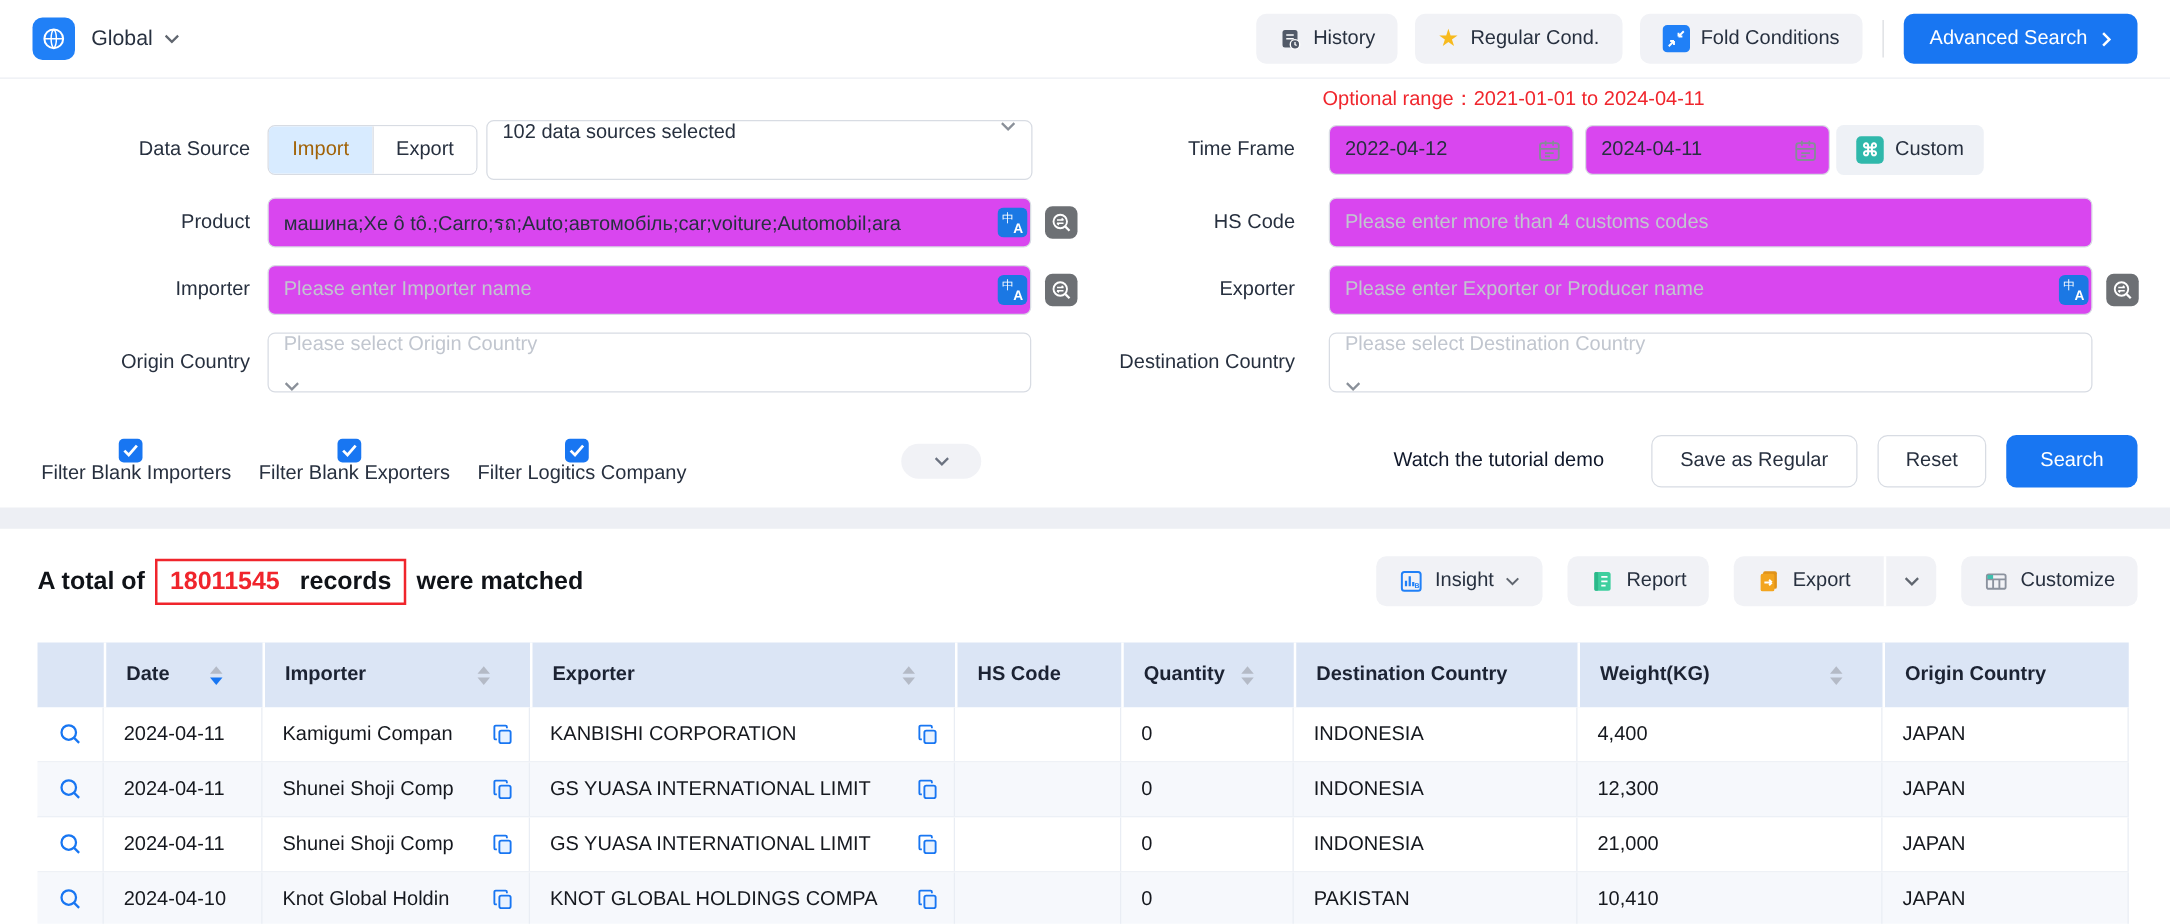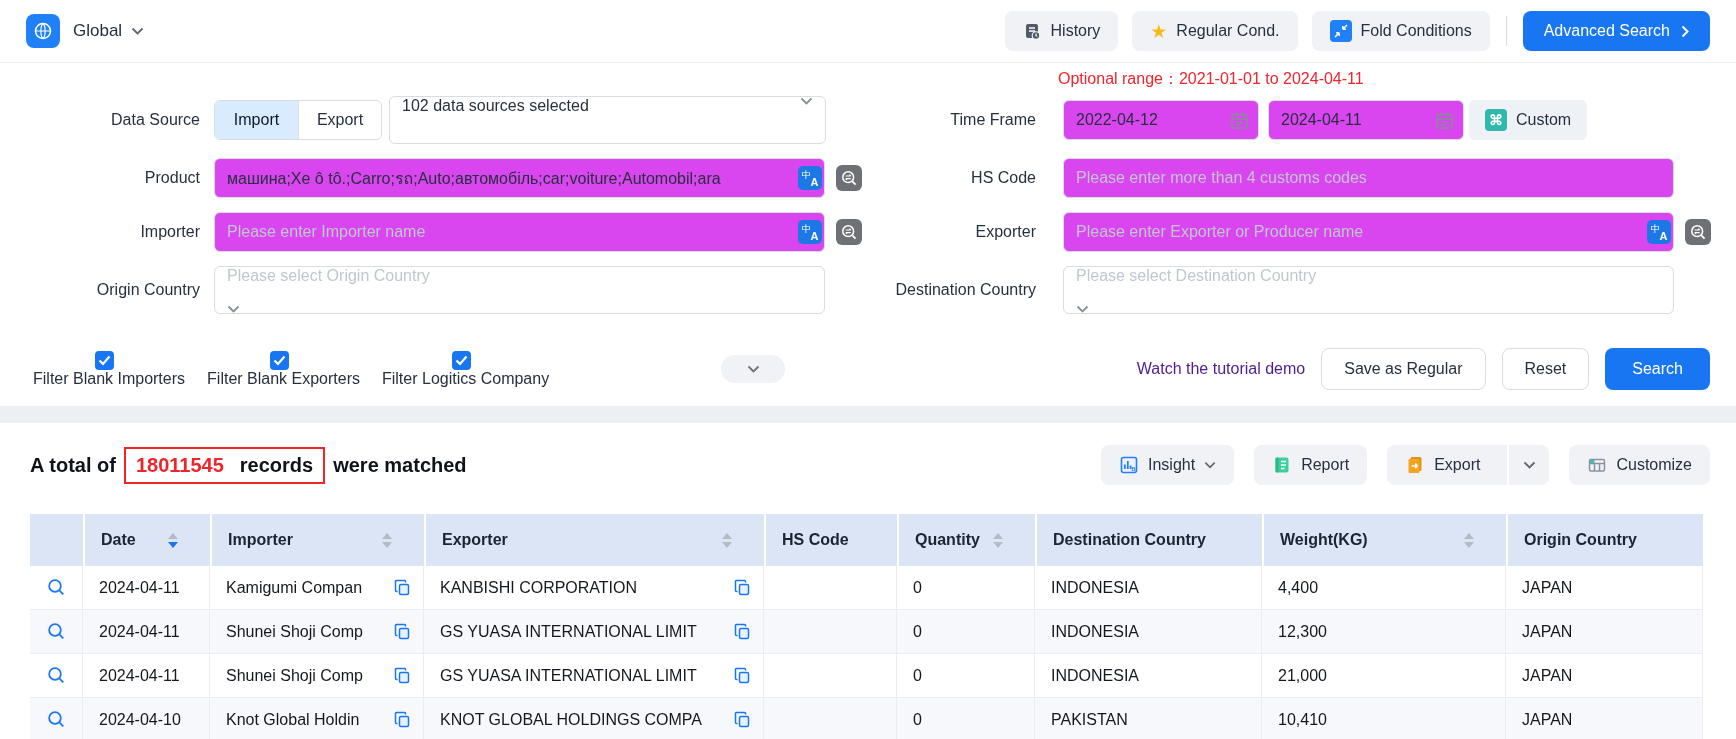--- a/index.html
+++ b/index.html
@@ -19,21 +19,21 @@
 
   
   .form-section { position:relative; padding-top:33px; }
   .opt-range { position:absolute; top:6px; left:1058px; color:#f0252c; font-size:16px; white-space:nowrap; }
   .form-grid { display:grid; grid-template-columns:214px 652px 184px 1fr; row-gap:14px; align-items:center; }
   .flabel { text-align:right; padding-right:14px; font-size:16px; color:#27303f; line-height:40px; white-space:nowrap; }
   .fcell { display:flex; align-items:center; }
   .rfield { margin-left:13px; }
   .seg { display:flex; border:1px solid #d8dce3; border-radius:6px; overflow:hidden; height:40px; flex:none; }
   .seg-item { width:83px; display:flex; align-items:center; justify-content:center; font-size:16px; cursor:pointer; background:#fff; color:#27303f; }
-  .seg-item.active { background:#d8ebff; color:#0f172a; }
+  .seg-item.active { background:#d8ebff; color:#a16207; }
   .seg-item + .seg-item { border-left:1px solid #d8dce3; }
   .selectbox { height:48px; border:1px solid #d8dce3; border-radius:6px; background:#fff; display:flex; align-items:flex-start; justify-content:space-between; padding:0 12px; cursor:pointer; }
   .sel-sources { width:437px; margin-left:7px; }
   .sel-wide { width:611px;flex-direction:column; }
   .placeholder { color:#c1c6cf; }
   .field { position:relative; display:flex; align-items:center; width:611px; flex:none; }
   .tinput { height:40px; border:1px solid #d8dce3; border-radius:6px; padding:0 12px; font-size:16px; font-family:"Liberation Sans", sans-serif; color:#27303f; width:100%; background:#d946ef; outline:none; }
   .tinput::placeholder { color:#c1c6cf; }
   .pad-r { padding-right:32px; }
   .trans-ic { position:absolute; right:3px; top:8px; cursor:pointer; line-height:0; }
@@ -42,21 +42,21 @@
   .date-field + .date-field { margin-left:9px; }
   .cal-ic { position:absolute; right:10px; top:11px; line-height:0; cursor:pointer; }
   .custom-btn { height:40px; border-radius:6px; background:#eef1f6; display:flex; align-items:center; gap:9px; padding:0 16px; margin-left:5px; font-size:16px; cursor:pointer; white-space:nowrap; }
   .cmd-ic { width:22px; height:22px; border-radius:4px; background:#2fb8ab; color:#fff; display:flex; align-items:center; justify-content:center; font-size:14px; font-weight:bold; }
 
   .filter-row { display:flex; align-items:center; margin-top:34px; padding:0 26px 0 33px; height:42px; }
   .cb-item { display:flex; align-items:center; margin-right:22px; cursor:pointer;flex-direction:column; }
   .cb { width:19px; height:19px; border-radius:4px; background:#1876f2; display:flex; align-items:center; justify-content:center; margin-right:9px; flex:none; }
   .fold-pill { width:64px; height:28px; border-radius:14px; background:#f1f2f6; display:flex; align-items:center; justify-content:center; margin-left:150px; cursor:pointer; }
   .fr-right { margin-left:auto; display:flex; align-items:center; }
-  .link { color:#4c1d95; font-size:16px; cursor:pointer; white-space:nowrap; }
+  .link { color:#0f172a; font-size:16px; margin-right:22px; cursor:pointer; white-space:nowrap; }
   .w-btn { height:42px; border:1px solid #d8dce3; border-radius:8px; background:#fff; display:flex; align-items:center; padding:0 22px; font-size:16px; margin-left:16px; cursor:pointer; white-space:nowrap; }
   .s-btn { height:42px; border-radius:8px; background:#1876f2; color:#fff; display:flex; align-items:center; padding:0 27px; font-size:16px; margin-left:16px; cursor:pointer; }
 
   .band { height:17px; background:#edeff4; margin-top:16px; }
 
   
   .results { padding-left:30px; }
   .title-row { display:flex; align-items:center; margin-top:20px; padding-right:26px; height:44px; }
   .title { font-size:20px; font-weight:bold; color:#101318; display:flex; align-items:center; }
   .red-box { border:2px solid #f0252c; padding:5px 10px; margin:0 8px; display:flex; align-items:center; }

